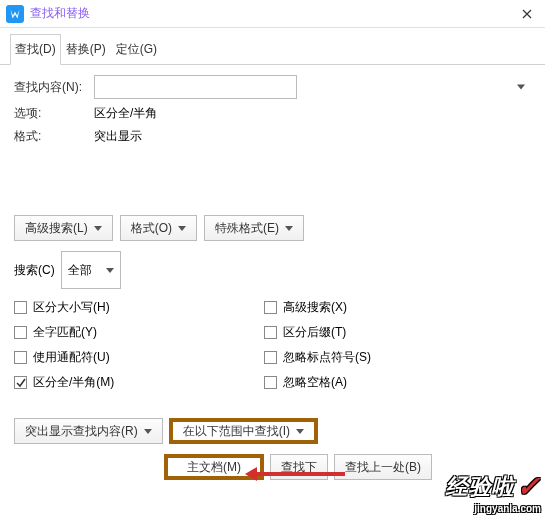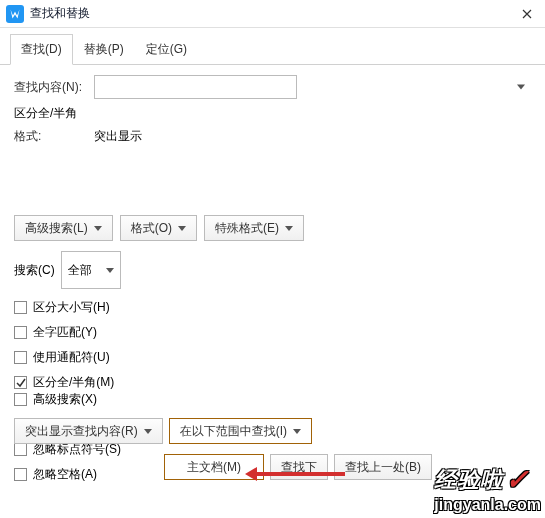--- a/index.html
+++ b/index.html
@@ -1,55 +1,55 @@
 <!DOCTYPE html>
 <html><head>
 <meta charset="utf-8">
 <style>
 * { box-sizing: border-box; margin: 0; padding: 0; }
 body { font-family: "Microsoft YaHei", sans-serif; font-size: 12px; background: #fff; width: 545px; height: 518px; position: relative; }
 .titlebar { height: 28px; display: flex; align-items: center; padding: 0 6px; border-bottom: 1px solid #e0e0e0; }
 .app-icon { width: 18px; height: 18px; background: #2196f3; border-radius: 3px; display: flex; align-items: center; justify-content: center; margin-right: 6px; }
 .app-icon svg { width: 12px; height: 12px; }
-.title { flex: 1; font-size: 12px; color: #0f172a; }
+.title { flex: 1; font-size: 12px; color: #8b5cf6; }
 .close-btn { width: 24px; height: 24px; display: flex; align-items: center; justify-content: center; cursor: pointer; }
 .close-btn svg { width: 10px; height: 10px; }
 .tabs { display: flex; padding: 6px 10px 0 10px; border-bottom: 1px solid #d0d0d0; }
-.tab { padding: 6px 10px; font-size: 12px; color: #333; cursor: pointer; border: 1px solid transparent; border-bottom: none; }
+.tab { padding: 6px 4px; font-size: 12px; color: #333; cursor: pointer; border: 1px solid transparent; border-bottom: none; }
 .tab.active { border: 1px solid #d0d0d0; border-bottom: 1px solid #fff; margin-bottom: -1px; background: #fff; }
 .content { padding: 10px 14px; }
 .row { display: flex; align-items: center; margin-bottom: 6px; }
 .label { width: 80px; color: #333; }
 .search-input { flex: 1; height: 24px; border: 1px solid #bbb; padding: 0 20px 0 4px; background: #fff; position: relative; }
 .input-wrap { flex: 1; position: relative; }
 .input-wrap .chev { position: absolute; right: 6px; top: 50%; transform: translateY(-50%); pointer-events: none; }
 .gap { height: 60px; }
 .btn-row { display: flex; gap: 7px; margin: 4px 0 10px 0; }
 .btn { height: 26px; padding: 0 10px; border: 1px solid #bbb; background: linear-gradient(#fdfdfd,#f0f0f0); display: flex; align-items: center; gap: 4px; cursor: pointer; font-size: 12px; color: #333; }
 .btn .chev { margin-left: 2px; }
 .chev { display: inline-block; width: 0; height: 0; border-left: 4px solid transparent; border-right: 4px solid transparent; border-top: 5px solid #555; }
 .search-sel-row { display: flex; align-items: center; gap: 6px; margin-bottom: 10px; }
 .select-sm { height: 38px; width: 60px; border: 1px solid #bbb; background: #fff; display: flex; align-items: center; padding: 0 6px; justify-content: space-between; cursor: pointer; }
-.checks { display: flex; flex-direction: column; }
+.checks { display: flex; }
 .check-col { width: 250px; display: flex; flex-direction: column; gap: 8px; }
 .chk { display: flex; align-items: center; gap: 6px; cursor: pointer; }
 .chk-box { width: 13px; height: 13px; border: 1px solid #888; background: #fff; display: flex; align-items: center; justify-content: center; }
 .chk-box.checked svg { display: block; }
 .chk-box svg { display: none; width: 10px; height: 10px; }
 .footer { position: absolute; left: 0; right: 0; bottom: 0; padding: 10px 14px 38px 14px; }
 .foot-row1 { display: flex; gap: 6px; margin-bottom: 10px; }
 .foot-row2 { display: flex; gap: 6px; padding-left: 150px; }
-.btn-main { border: 1px solid #a16207; background: #fff; }
+.btn-main { border: 4px solid #a16207; background: #fff; }
 .arrow-ann { position: absolute; left: 253px; top: 467px; width: 100px; height: 14px; pointer-events: none; }
 .arrow-line { position: absolute; left: 0; top: 5px; width: 92px; height: 4px; background: #d32f2f; }
 .arrow-head { position: absolute; left: -8px; top: 0; width: 0; height: 0; border-top: 7px solid transparent; border-bottom: 7px solid transparent; border-right: 12px solid #d32f2f; }
 .watermark { position: absolute; right: 4px; bottom: 4px; text-align: right; pointer-events: none; }
 .wm-main { font-size: 22px; font-weight: 900; color: #fff; text-shadow: -1px -1px 0 #000,1px -1px 0 #000,-1px 1px 0 #000,1px 1px 0 #000; font-style: italic; letter-spacing: 1px; display: flex; align-items: center; }
 .wm-check { color: #d32f2f; font-size: 28px; margin-left: 2px; }
-.wm-sub { font-size: 16px; font-weight: bold; color: #fff; text-shadow: -1px -1px 0 #000,1px -1px 0 #000,-1px 1px 0 #000,1px 1px 0 #000; }
+.wm-sub { font-size: 10px; font-weight: bold; color: #fff; text-shadow: -1px -1px 0 #000,1px -1px 0 #000,-1px 1px 0 #000,1px 1px 0 #000; }
 </style>
 </head>
 <body>
 
 <div class="titlebar">
   <div class="app-icon">
     <svg viewBox="0 0 24 24">
         <path fill="#fff" d="M3 3l4 18 5-8 5 8 4-18-5 12-4-8-4 8z"></path>
       </svg>
   </div>
@@ -69,20 +69,21 @@
 
 <div class="content">
   <div class="row">
     <div class="label">查找内容(N):</div>
     <div class="input-wrap">
       <input class="search-input" type="text" style="">
       <span class="chev"></span>
     </div>
   </div>
   <div class="row">
+    <div class="label">选项:</div>
     <div>区分全/半角</div>
   </div>
   <div class="row">
     <div class="label">格式:</div>
     <div>突出显示</div>
   </div>
 
   <div class="gap"></div>
 
   <div class="btn-row">

